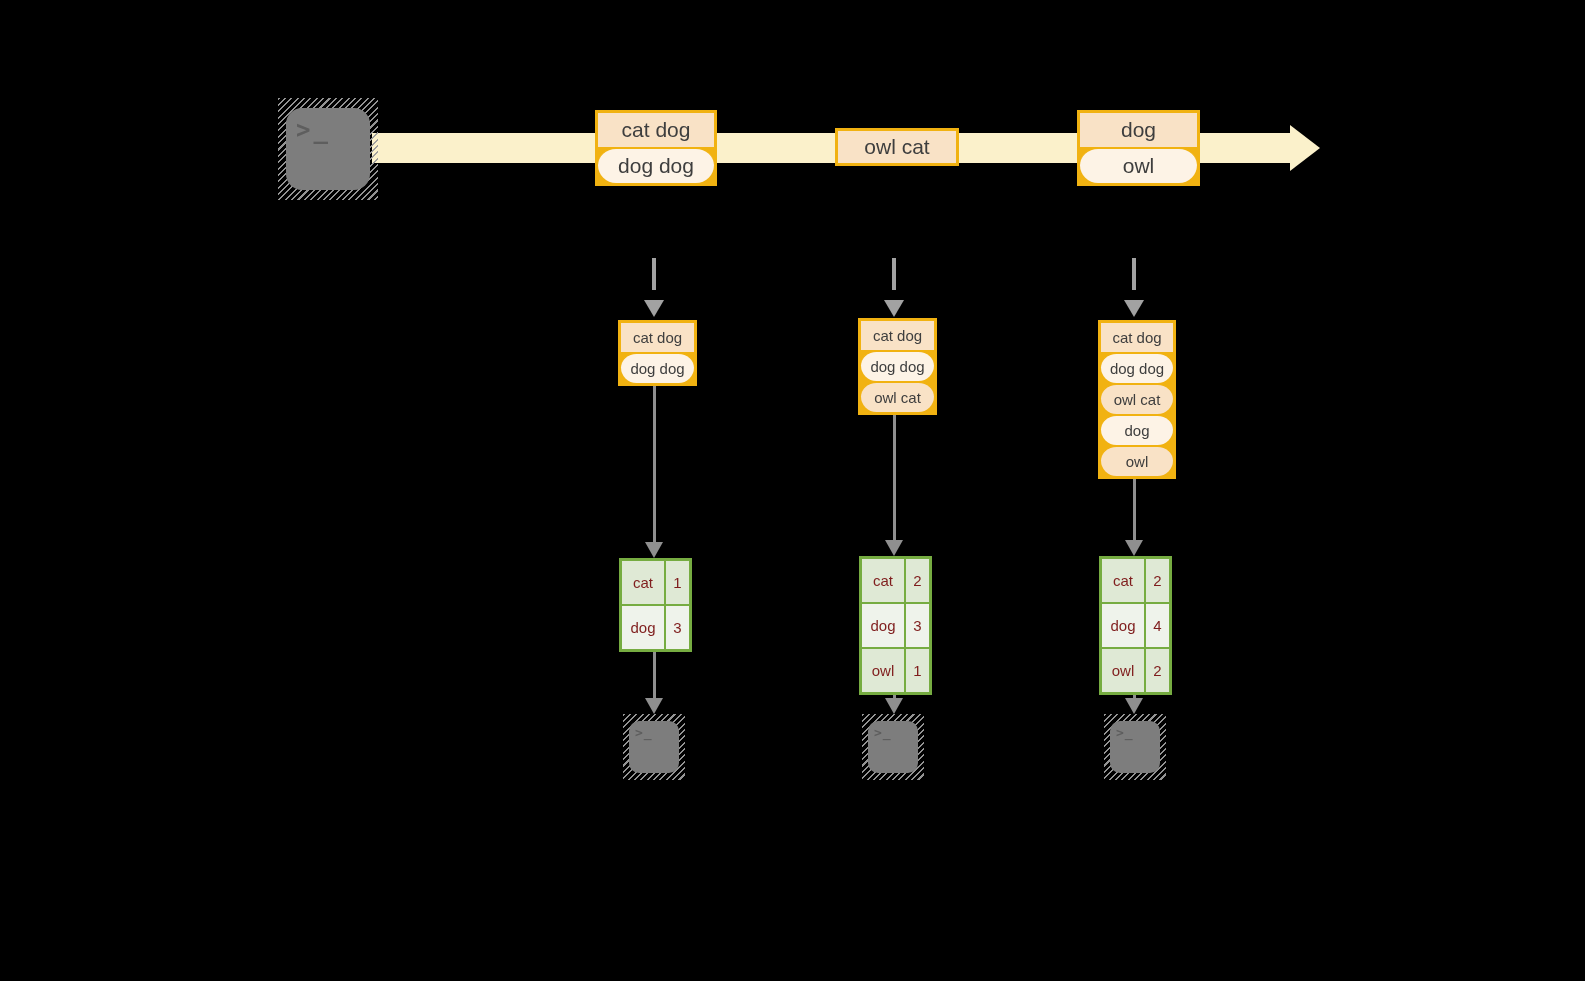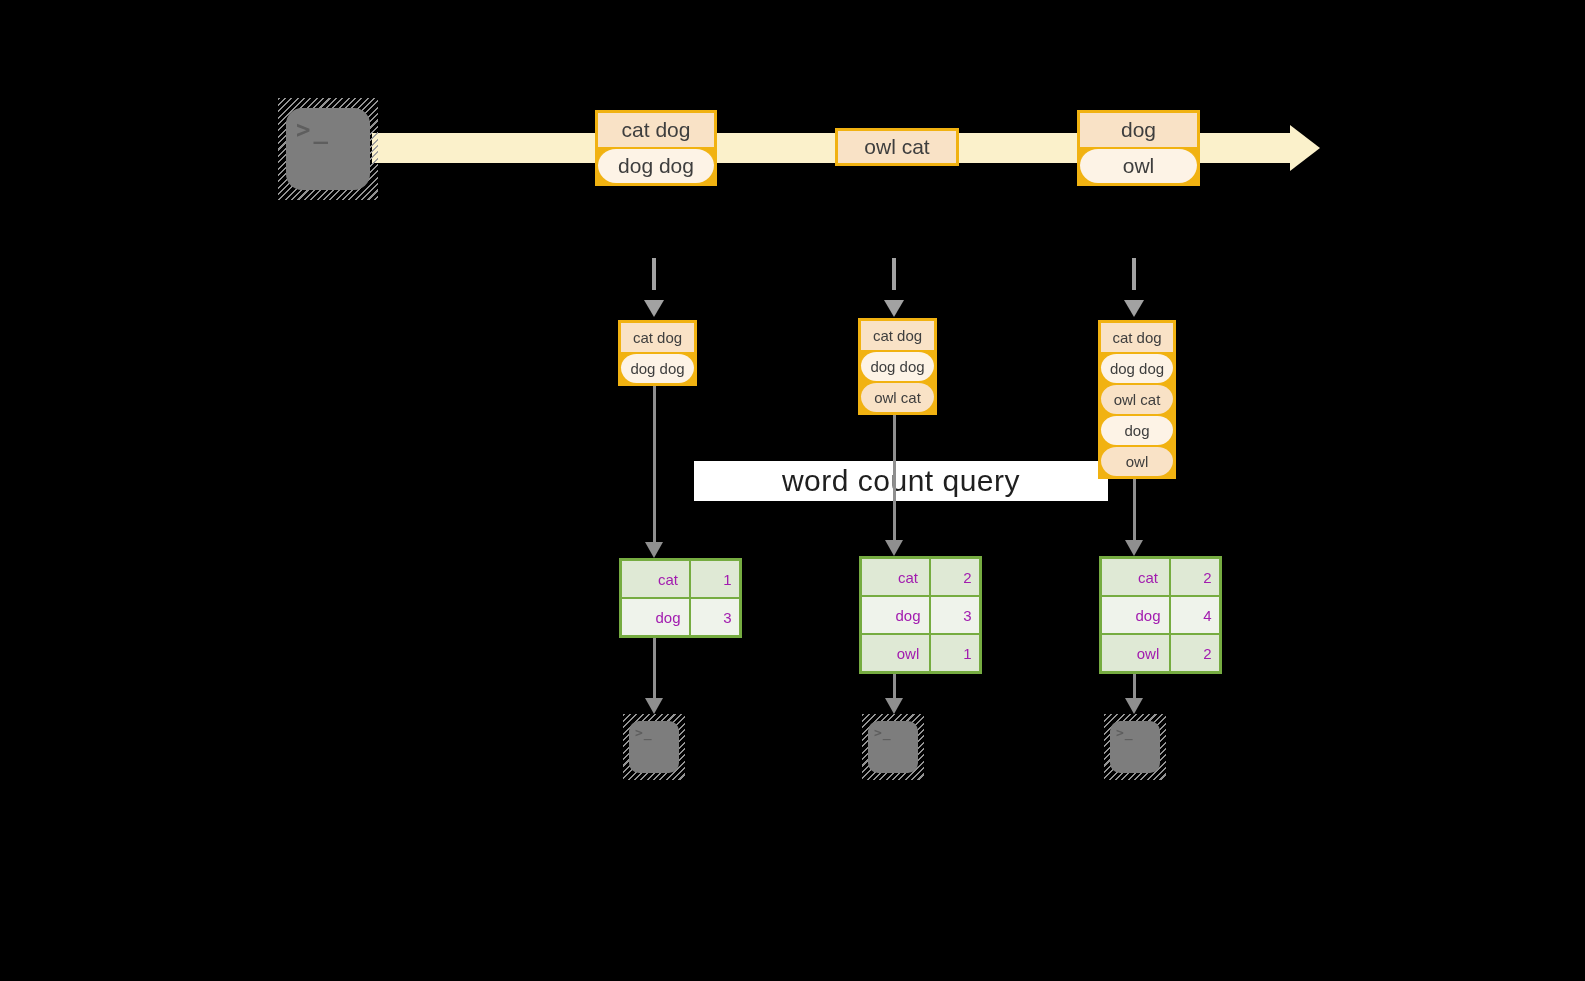--- a/index.html
+++ b/index.html
@@ -44,21 +44,21 @@
 
   
   .qband { position:absolute; left:694px; top:461px; width:414px; height:40px; background:#FFFFFF; z-index:1;
     display:flex; align-items:center; justify-content:center; }
   .qband span { font-size:30px; color:#1F1F1F; letter-spacing:.5px; }
 
   
   .gtable { position:absolute; border:3px solid #76AC41; z-index:3; background:#76AC41; }
   .grow { display:flex; }
   .grow + .grow { border-top:2px solid #76AC41; }
-  .gcell { height:36px; display:flex; align-items:center; justify-content:center; font-size:15px; color:#a21caf;padding-left:25px; }
+  .gcell { height:43px; display:flex; align-items:center; justify-content:center; font-size:15px; color:#7f1d1d; }
   .gword { width:42px; border-right:2px solid #76AC41; }
   .gnum  { width:23px; }
   .grow:nth-child(odd)  .gcell { background:#DFE9D5; }
   .grow:nth-child(even) .gcell { background:#EFF3EB; }
 </style>
 </head>
 <body>
 
 <div class="canvas">
 
@@ -100,23 +100,20 @@
     <div class="row">owl cat</div>
   </div>
   <div class="obox sbox" style="left:1098px;top:320px;width:72px">
     <div class="row">cat dog</div>
     <div class="row">dog dog</div>
     <div class="row">owl cat</div>
     <div class="row">dog</div>
     <div class="row">owl</div>
   </div>
 
-  <div class="qband">
-    <span>word count query</span>
-  </div>
 
   <div class="stem" style="left:653px;top:386px;height:156px"></div>
   <div class="ahead" style="left:645px;top:542px"></div>
   <div class="stem" style="left:893px;top:415px;height:125px"></div>
   <div class="ahead" style="left:885px;top:540px"></div>
   <div class="stem" style="left:1133px;top:479px;height:61px"></div>
   <div class="ahead" style="left:1125px;top:540px"></div>
 
   <div class="gtable" style="left:619px;top:558px">
     <div class="grow">

